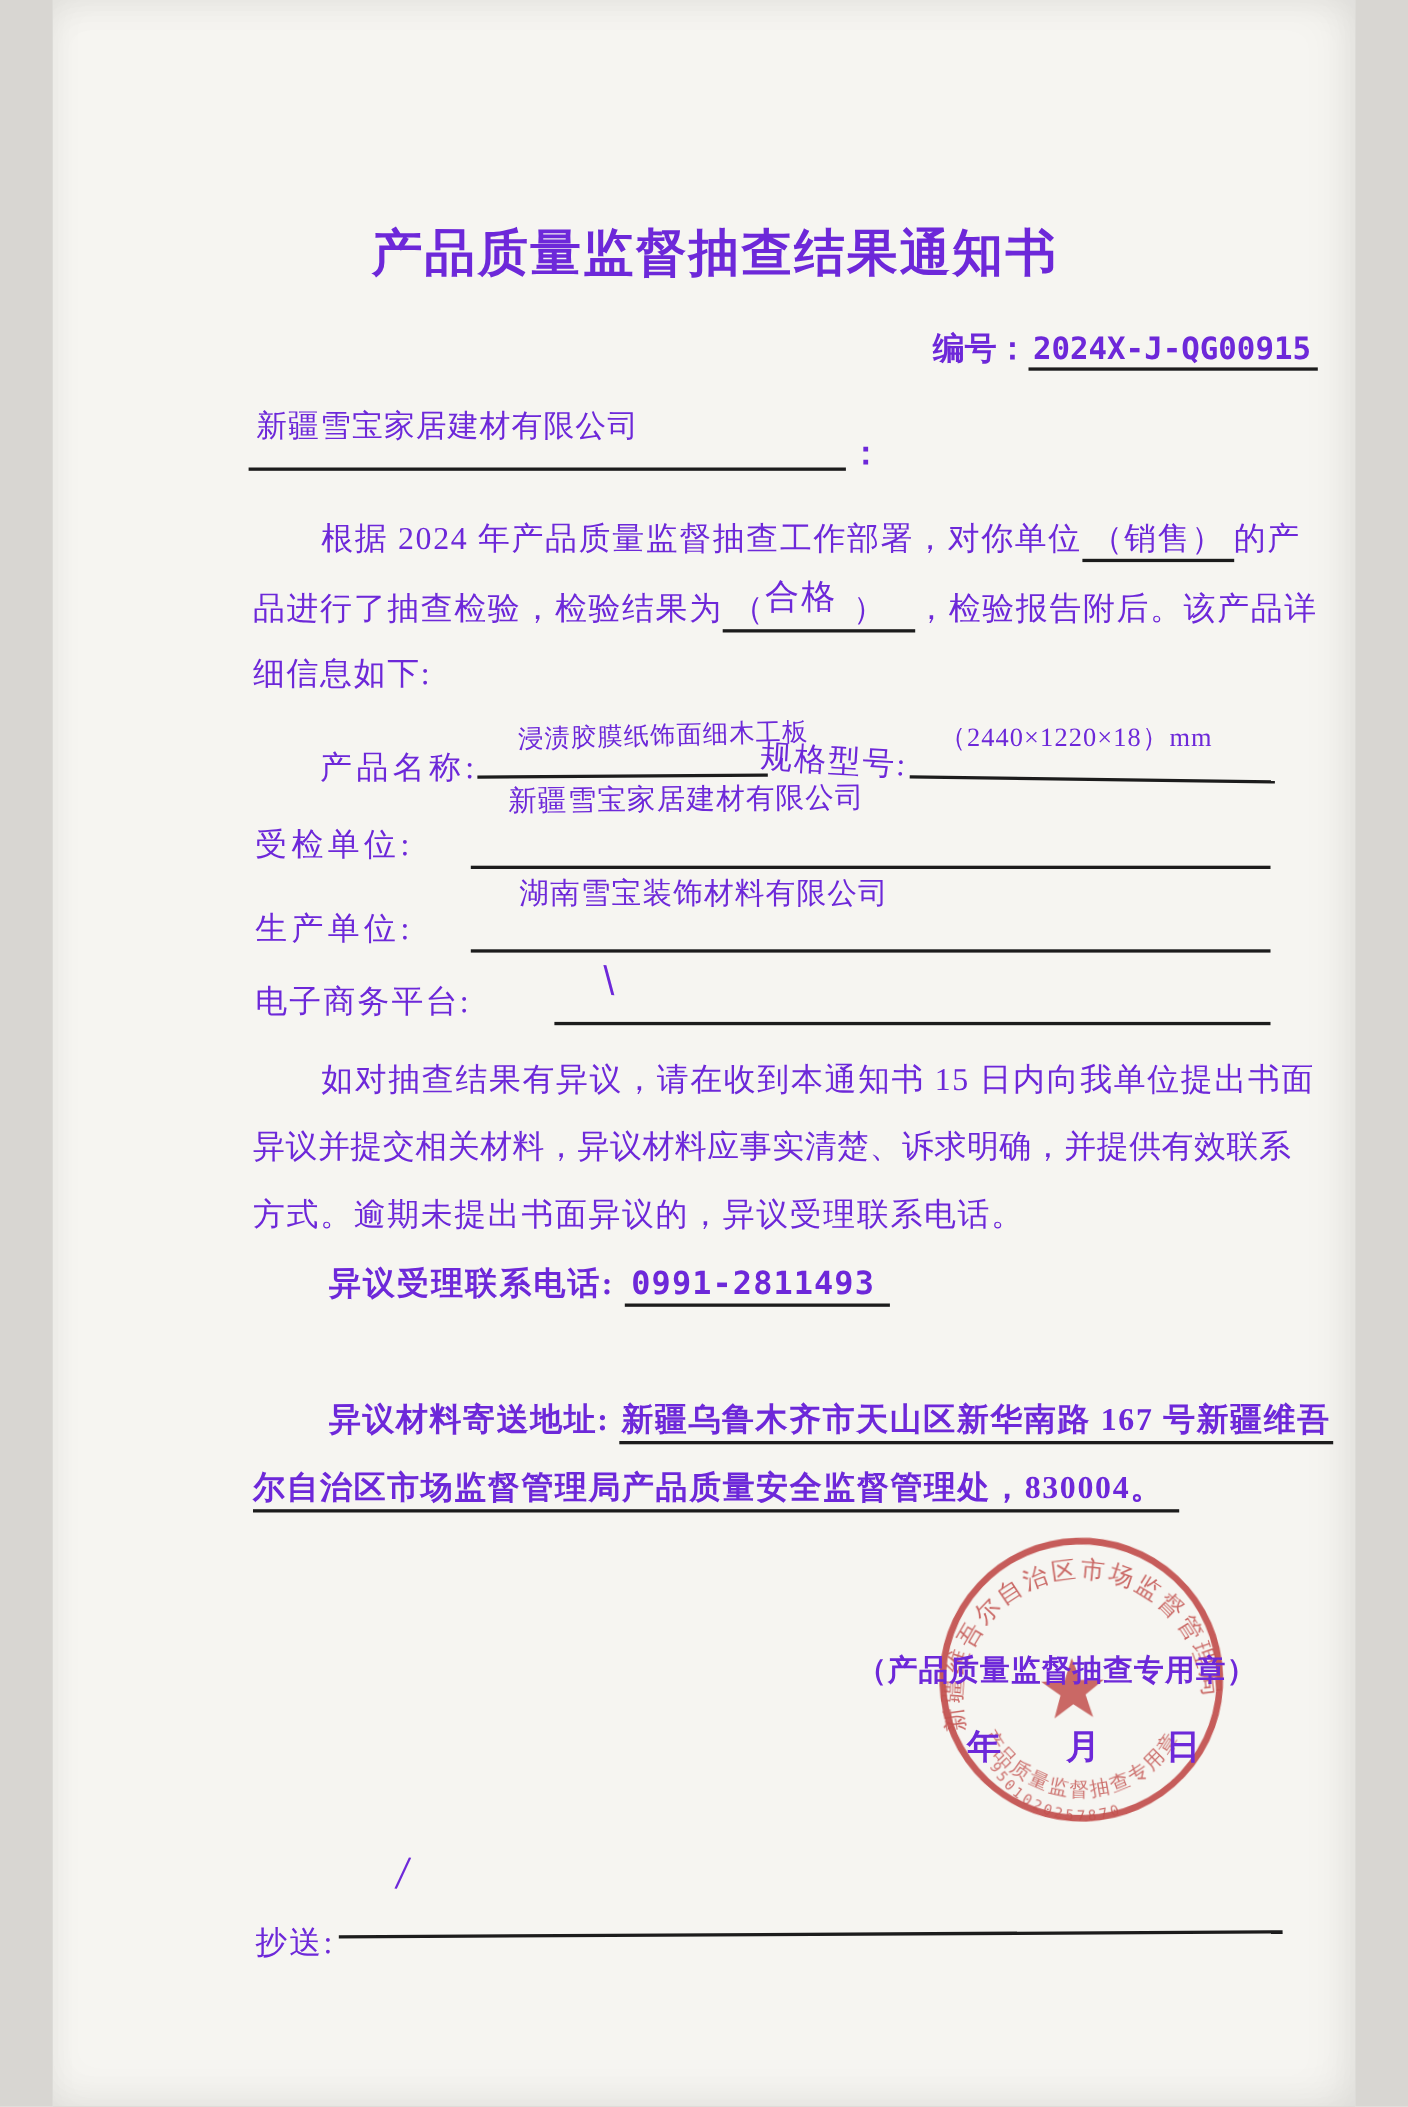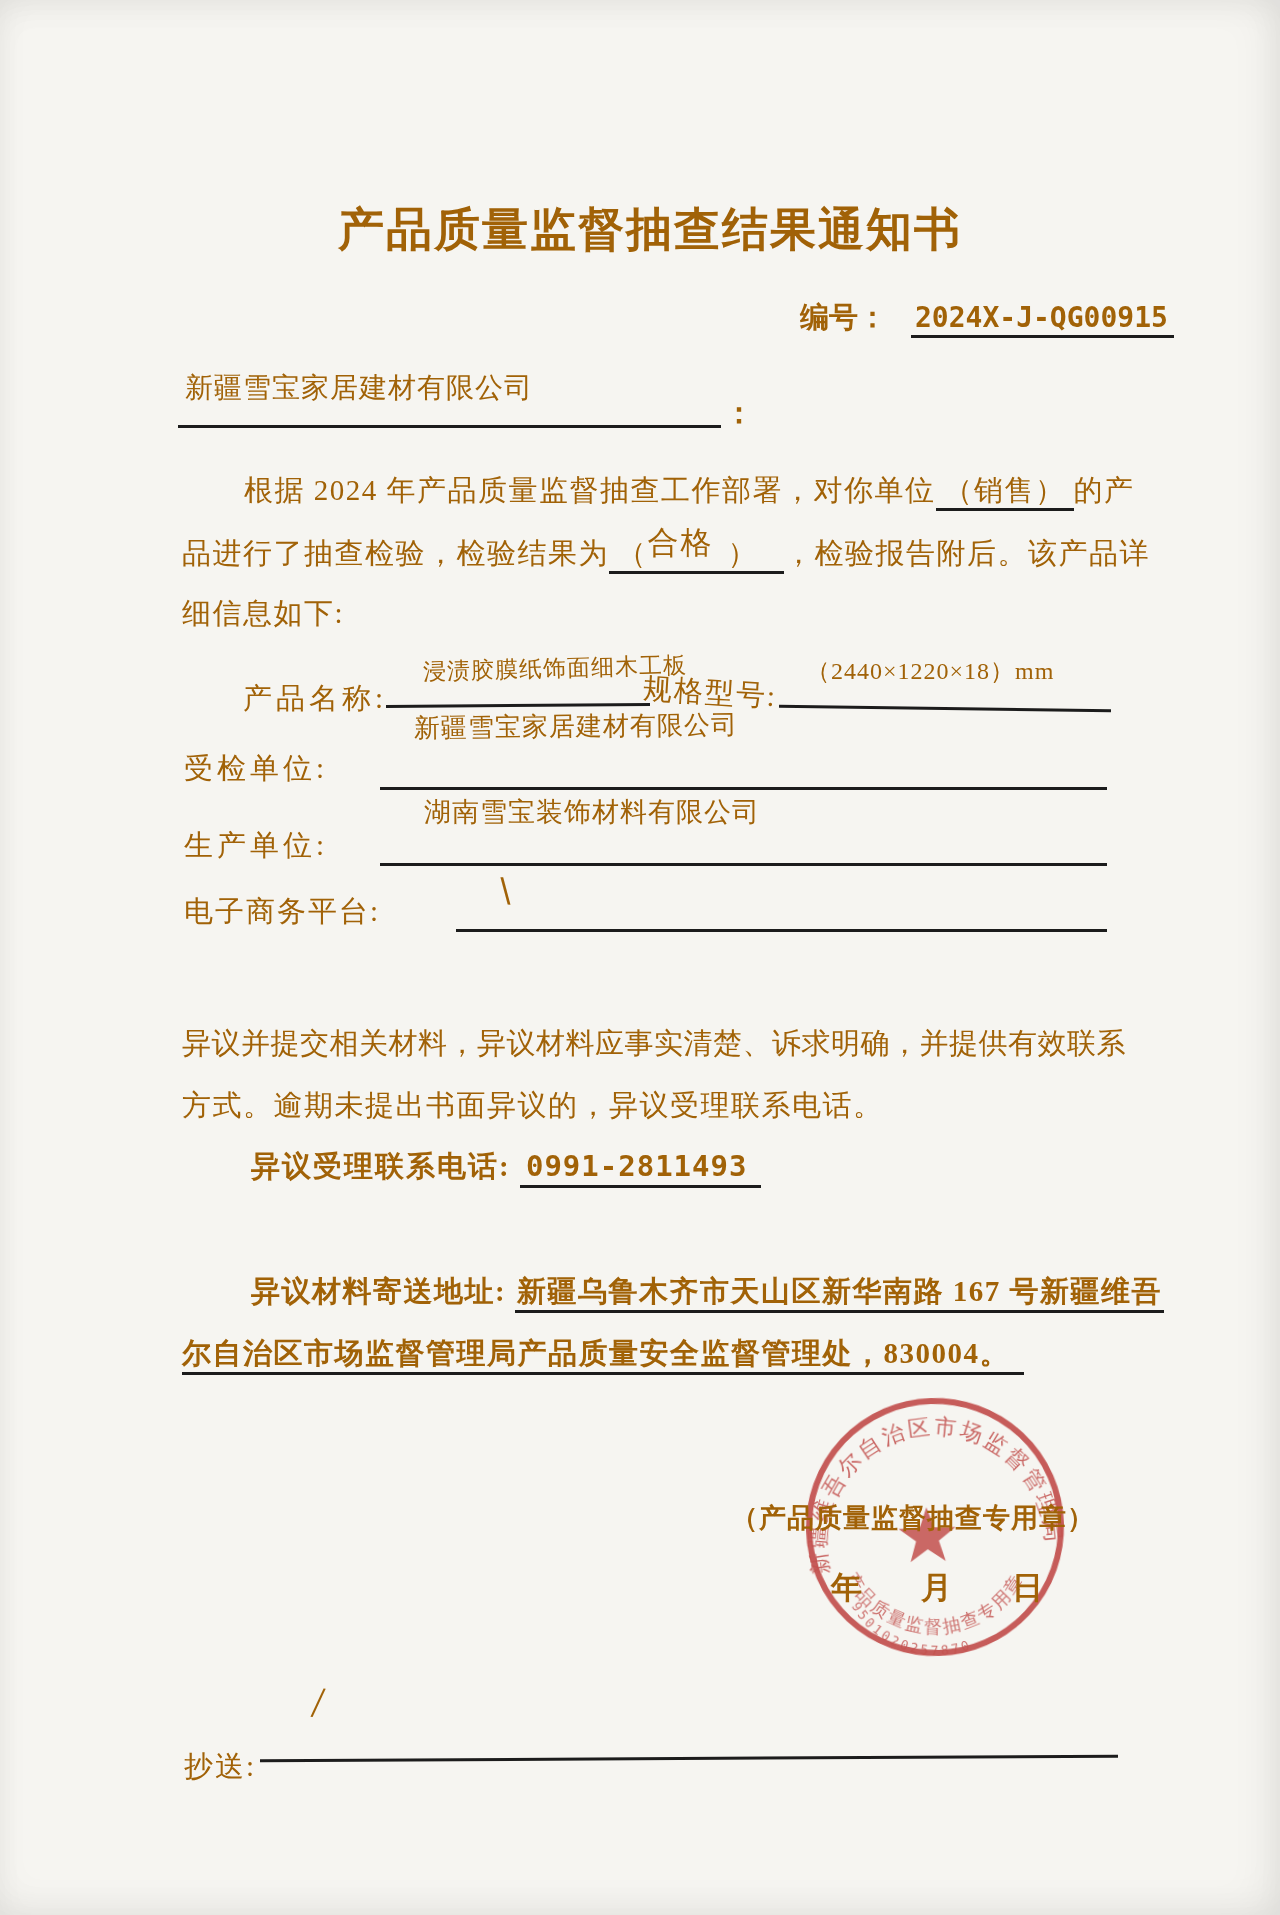--- a/index.html
+++ b/index.html
@@ -1,22 +1,22 @@
 <!DOCTYPE html>
 <html><head>
 <meta charset="utf-8">
 <style>
   html,body{margin:0;padding:0;background:#d8d6d2;}
   .page{
     position:relative;
-    width:1280px;height:1915px;
+    width:1184px;height:1915px;
     margin:0 auto;
     background:#f6f5f1;
     font-family:"Liberation Serif", serif;
-    color:#a16207;
+    color:#6d28d9;
     overflow:hidden;
     box-shadow:inset -14px 0 40px rgba(0,0,0,.05), inset 0 -12px 36px rgba(0,0,0,.04), inset 0 10px 30px rgba(0,0,0,.03);
   }
   .t{position:absolute;white-space:nowrap;line-height:1.15;}
   .u{position:absolute;border-bottom:3px solid #1c1c1c;height:0;}
   .iu{border-bottom:3px solid #1c1c1c;padding:0 8px 2px 8px;}
   .mono{font-family:"DejaVu Sans Mono", monospace;}
   .b{font-weight:700;}
   .raise{position:relative;top:-10px;font-size:31px;letter-spacing:2px;}
   .title{font-size:46px;font-weight:900;letter-spacing:2px;}
@@ -28,21 +28,21 @@
   .overstamp{z-index:3;}
 </style>
 </head>
 <body>
 
 <div class="page">
 
   <div class="t title" style="left:50%;top:204px;transform:translateX(-50%);margin-left:10px;">产品质量监督抽查结果通知书</div>
 
   <div class="t" style="left:800px;top:301px;font-size:29px;font-weight:700;">
-    <span>编号：</span><span class="mono" style="font-size:28px;border-bottom:3px solid #1c1c1c;padding:0 6px 1px 4px;margin-left:24px;">2024X-J-QG00915</span>
+    <span>编号：</span><span class="mono" style="font-size:28px;border-bottom:3px solid #1c1c1c;padding:0 6px 1px 4px;">2024X-J-QG00915</span>
   </div>
 
   <div class="t" style="left:185px;top:372px;font-size:28px;letter-spacing:1px;">新疆雪宝家居建材有限公司</div>
   <div class="u" style="left:178px;top:425px;width:543px;"></div>
   <div class="t b" style="left:724px;top:396px;font-size:30px;">：</div>
 
   <div class="t body29" style="left:182px;top:474px;"><span style="display:inline-block;width:62px;"></span><span>根据 2024 年产品质量监督抽查工作部署，对你单位</span><span class="iu">（销售）</span><span>的产</span></div>
 
   <div class="t body29" style="left:182px;top:535px;"><span>品进行了抽查检验，检验结果为</span><span class="iu" style="padding-right:26px;"><span>（</span><span class="raise">合格</span><span style="display:inline-block;width:14px;"></span><span>）</span></span><span>，检验报告附后。该产品详</span></div>
 
@@ -61,20 +61,21 @@
   <div class="u" style="left:380px;top:787px;width:727px;"></div>
 
   <div class="t val" style="left:424px;top:797px;font-size:27px;">湖南雪宝装饰材料有限公司</div>
   <div class="t label" style="left:184px;top:829px;letter-spacing:4px;">生产单位:</div>
   <div class="u" style="left:380px;top:863px;width:727px;"></div>
 
   <div class="t label" style="left:184px;top:895px;">电子商务平台:</div>
   <div class="t" style="left:500px;top:868px;font-size:40px;font-weight:700;transform:rotate(4deg);">\</div>
   <div class="u" style="left:456px;top:929px;width:651px;"></div>
 
+  <div class="t body29" style="left:182px;top:966px;"><span style="display:inline-block;width:62px;"></span><span>如对抽查结果有异议，请在收到本通知书 15 日内向我单位提出书面</span></div>
   <div class="t" style="left:182px;top:1027px;font-size:29px;letter-spacing:.5px;">异议并提交相关材料，异议材料应事实清楚、诉求明确，并提供有效联系</div>
   <div class="t body29" style="left:182px;top:1089px;">方式。逾期未提出书面异议的，异议受理联系电话。</div>
 
   <div class="t" style="left:251px;top:1150px;font-size:29px;letter-spacing:2px;font-weight:700;"><span>异议受理联系电话:</span>&nbsp;<span class="mono" style="border-bottom:3px solid #1c1c1c;padding:0 14px 2px 6px;letter-spacing:1px;">0991-2811493</span></div>
 
 
   <div class="t" style="left:251px;top:1275px;font-size:29px;letter-spacing:1.5px;font-weight:700;"><span>异议材料寄送地址:</span>&nbsp;<span style="border-bottom:3px solid #1c1c1c;padding:0 2px 3px 2px;">新疆乌鲁木齐市天山区新华南路 167 号新疆维吾</span></div>
   <div class="t" style="left:182px;top:1337px;font-size:29px;letter-spacing:1.5px;font-weight:700;text-align:right;"><span style="border-bottom:3px solid #1c1c1c;padding:0 14px 3px 0;">尔自治区市场监督管理局产品质量安全监督管理处，830004。</span></div>
 
   <svg class="stamp-svg" viewBox="0 0 280 280">

